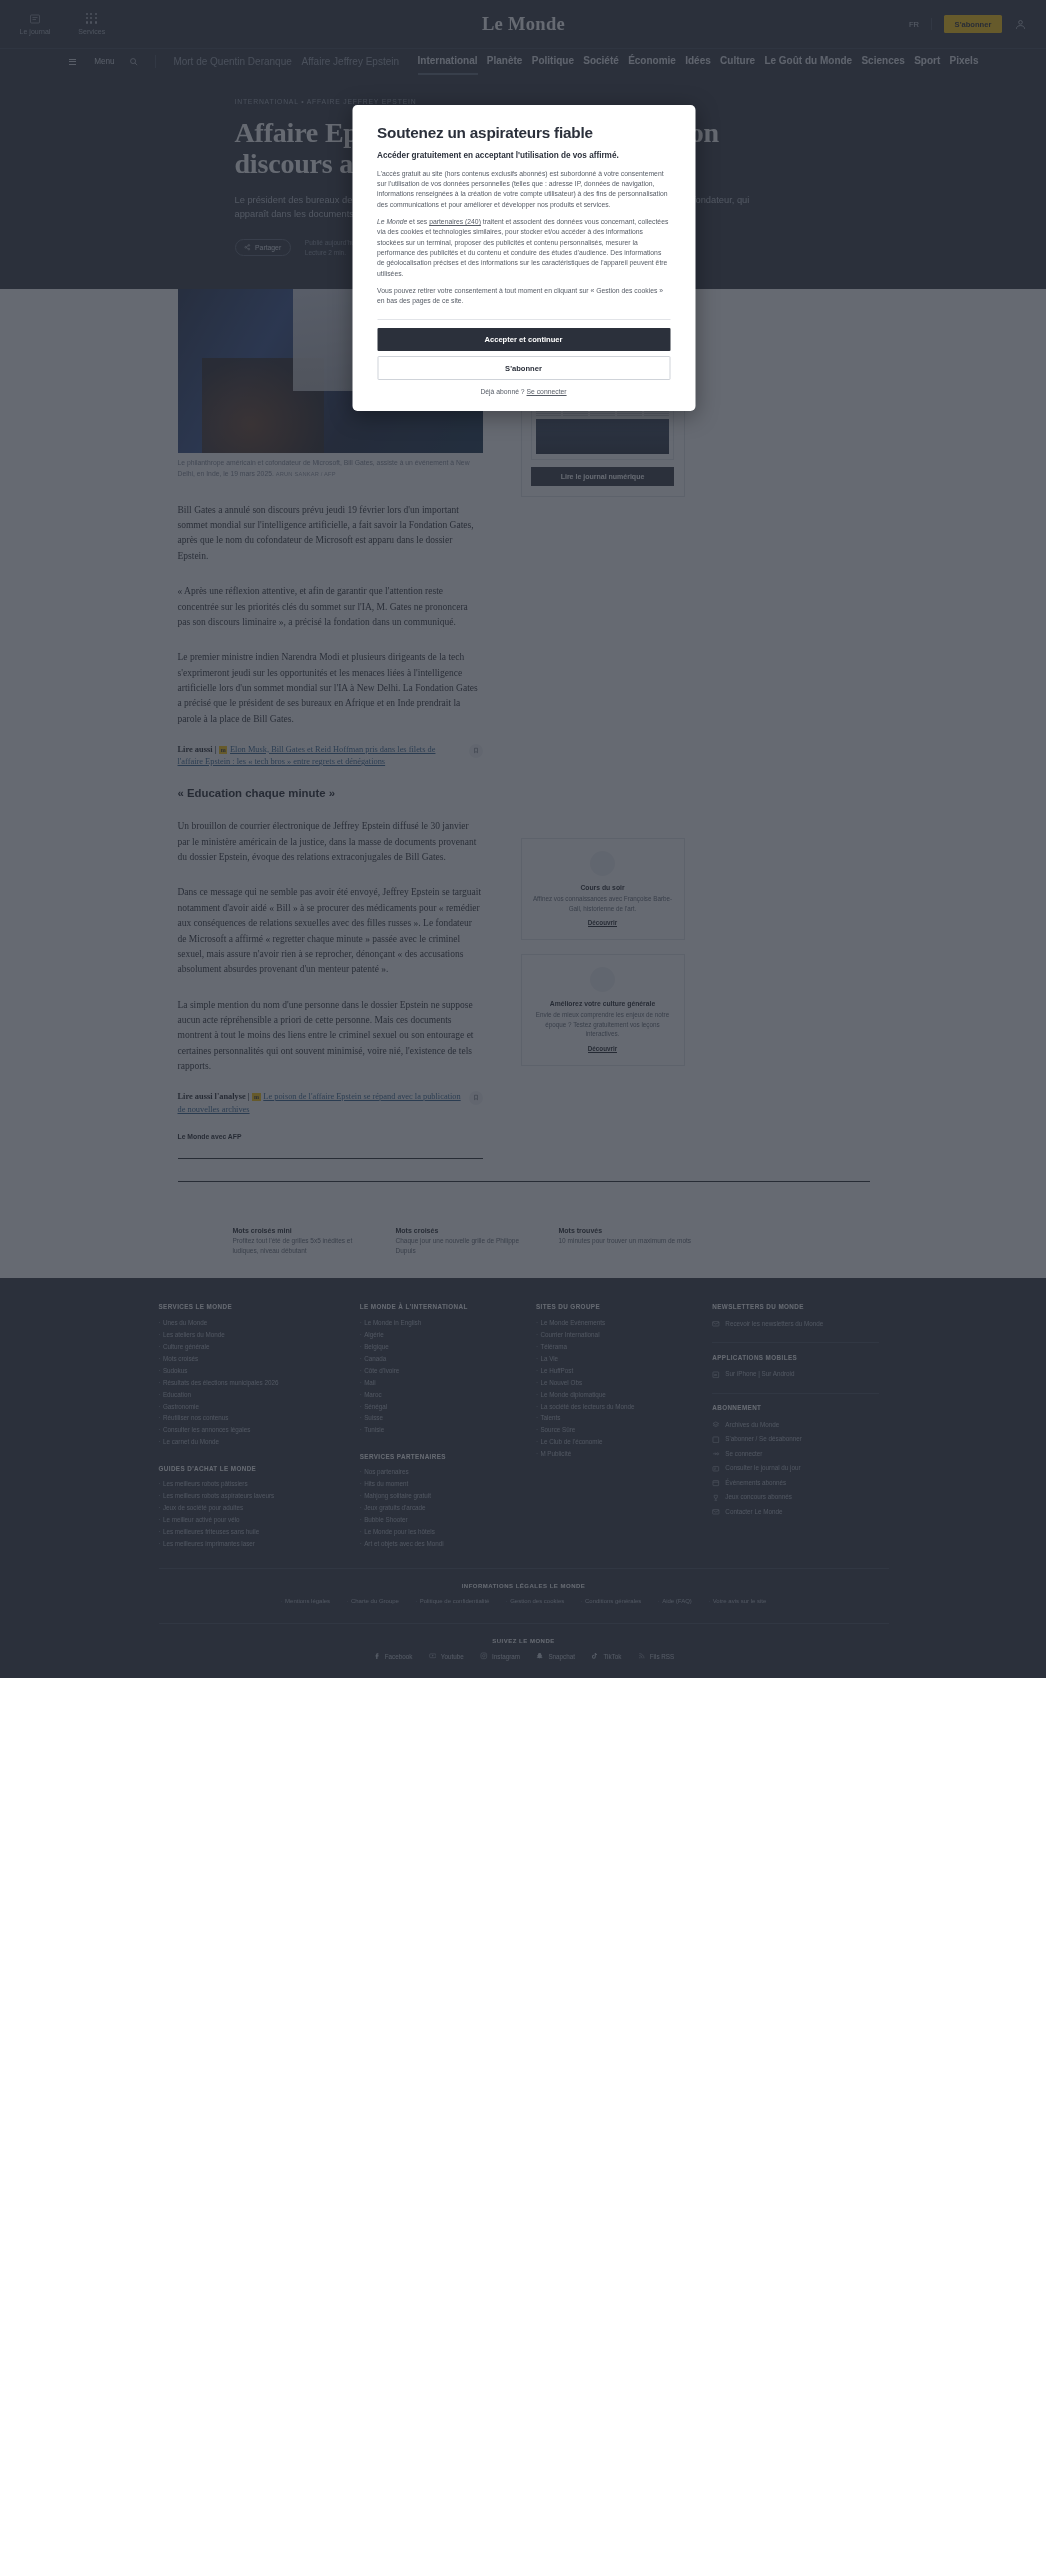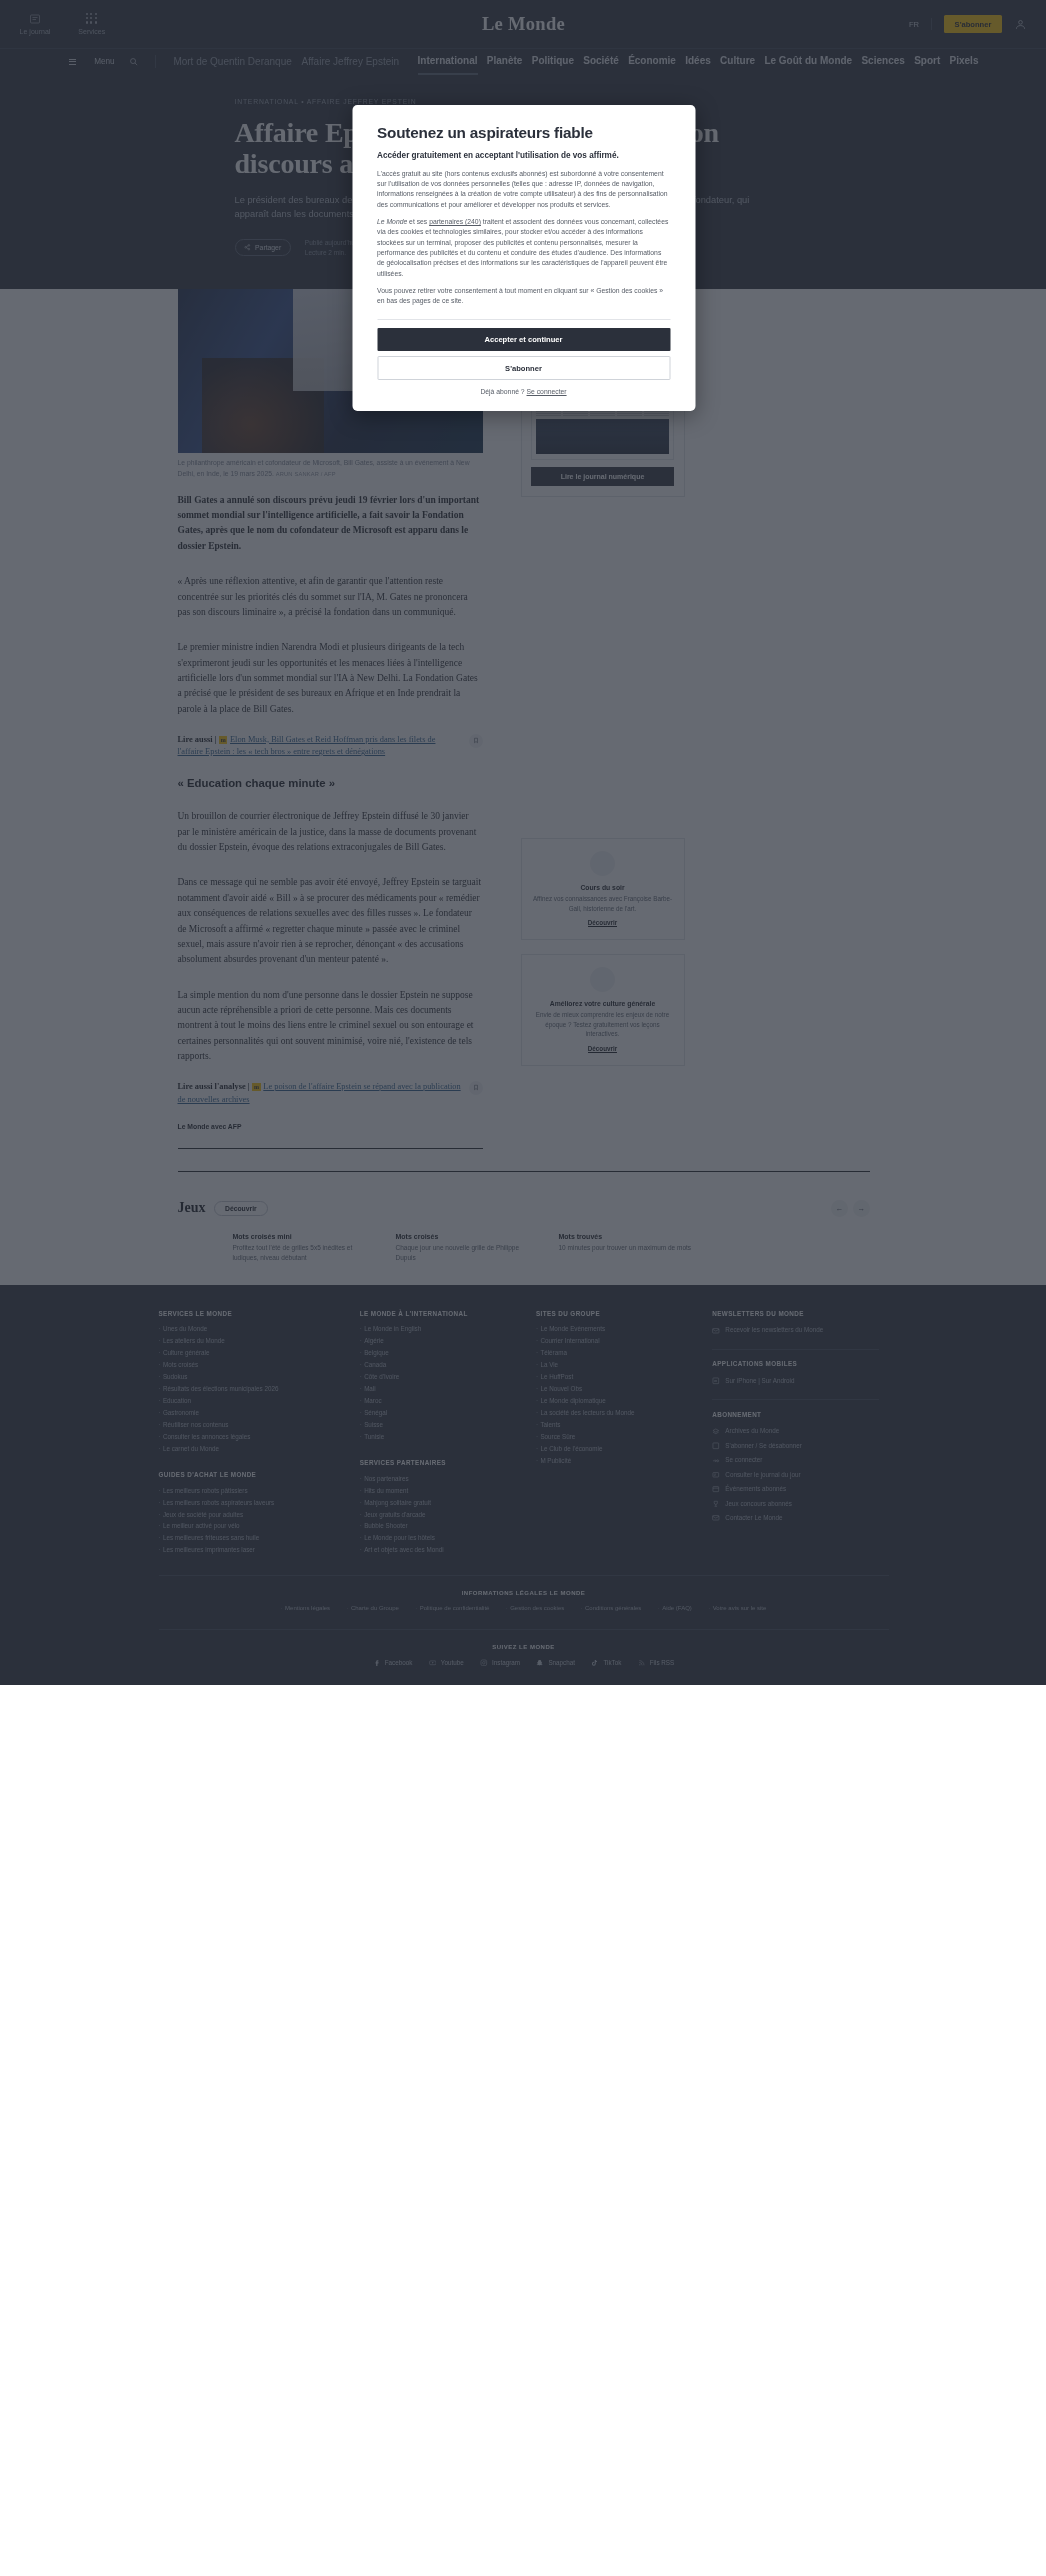--- a/index.html
+++ b/index.html
@@ -69,21 +69,21 @@
   .figure .ph{width:305px;height:164px;background:linear-gradient(120deg,#1d2b4a 0%,#2f4a86 30%,#16203a 62%,#0f2b46 100%);
     position:relative;overflow:hidden;}
   .figure .ph:after{content:"";position:absolute;left:38%;top:0;width:34%;height:62%;
     background:linear-gradient(#e9e9ea,#c8c9cc);opacity:.85;}
   .figure .ph:before{content:"";position:absolute;left:8%;bottom:0;width:40%;height:58%;
     background:radial-gradient(ellipse at 40% 70%,#6e3a14 0%,#241b16 70%);opacity:.8;}
   figcaption{color:#7d8492;font-size:6.8px;line-height:1.5;margin-top:4.9px;}
   figcaption .credit{font-size:5.7px;letter-spacing:0.2px;text-transform:uppercase;color:#8d939f;}
 
   .art-p{font-family:"Liberation Serif", serif;font-size:9.5px;line-height:1.62;color:#1d2026;margin-top:20px;}
-  .art-p.first{margin-top:14px;font-weight:bold;}
+  .art-p.first{margin-top:24px;}
   .art-h2{font-family:"Liberation Sans",sans-serif;font-size:11.4px;font-weight:700;color:#15181e;margin-top:18.5px;}
 
   .lire{display:flex;align-items:flex-start;gap:5.5px;margin-top:16.4px;}
   .lire-body{flex:1;font-family:"Liberation Serif",serif;font-size:8.4px;line-height:1.5;}
   .lire-label{font-weight:700;color:#15181e;}
   .lire-mico{display:inline-block;width:8.2px;height:8.2px;background:#ffc400;color:#1c2029;
     font-family:"Liberation Serif",serif;font-size:6px;font-weight:700;text-align:center;line-height:8.2px;
     vertical-align:middle;margin:0 2.7px;}
   .lire-link{color:#2a5c8a;text-decoration:underline;cursor:pointer;}
   .bk{width:14px;height:14px;border-radius:50%;background:#f0f1f3;display:flex;align-items:center;
@@ -354,28 +354,20 @@
         <div class="promo">
           <div class="promo-ico"></div>
           <div class="promo-t">Améliorez votre culture générale</div>
           <div class="promo-d">Envie de mieux comprendre les enjeux de notre époque ? Testez gratuitement vos leçons interactives.</div>
           <span class="promo-link">Découvrir</span>
         </div>
       </div>
     </div>
 
     <div class="jeux">
-      <div class="jeux-head">
-        <span class="jeux-t">Jeux</span>
-        <button class="jeux-btn">Découvrir</button>
-        <div class="jeux-nav">
-          <span class="rnd">←</span>
-          <span class="rnd">→</span>
-        </div>
-      </div>
       <div class="jeux-grid">
         <div class="jeux-card">
           <div class="jc-t">Mots croisés mini</div>
           <div class="jc-d">Profitez tout l'été de grilles 5x5 inédites et ludiques, niveau débutant</div>
         </div>
         <div class="jeux-card">
           <div class="jc-t">Mots croisés</div>
           <div class="jc-d">Chaque jour une nouvelle grille de Philippe Dupuis</div>
         </div>
         <div class="jeux-card">

